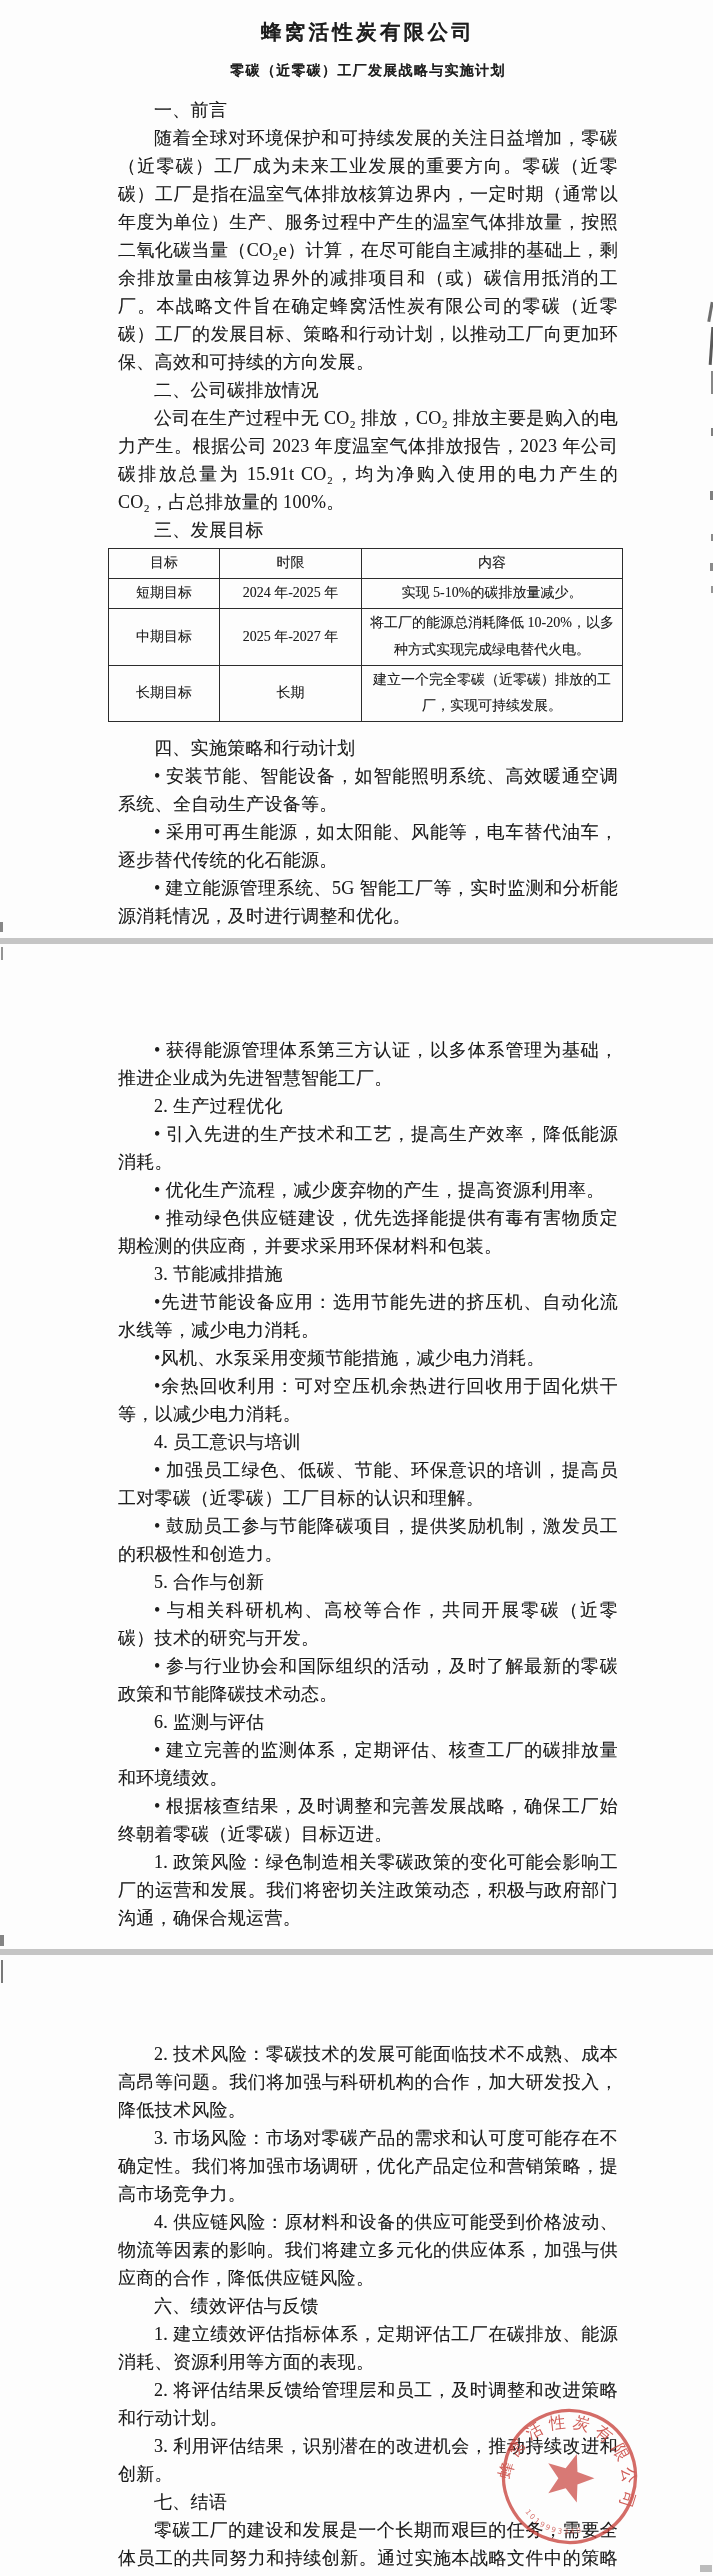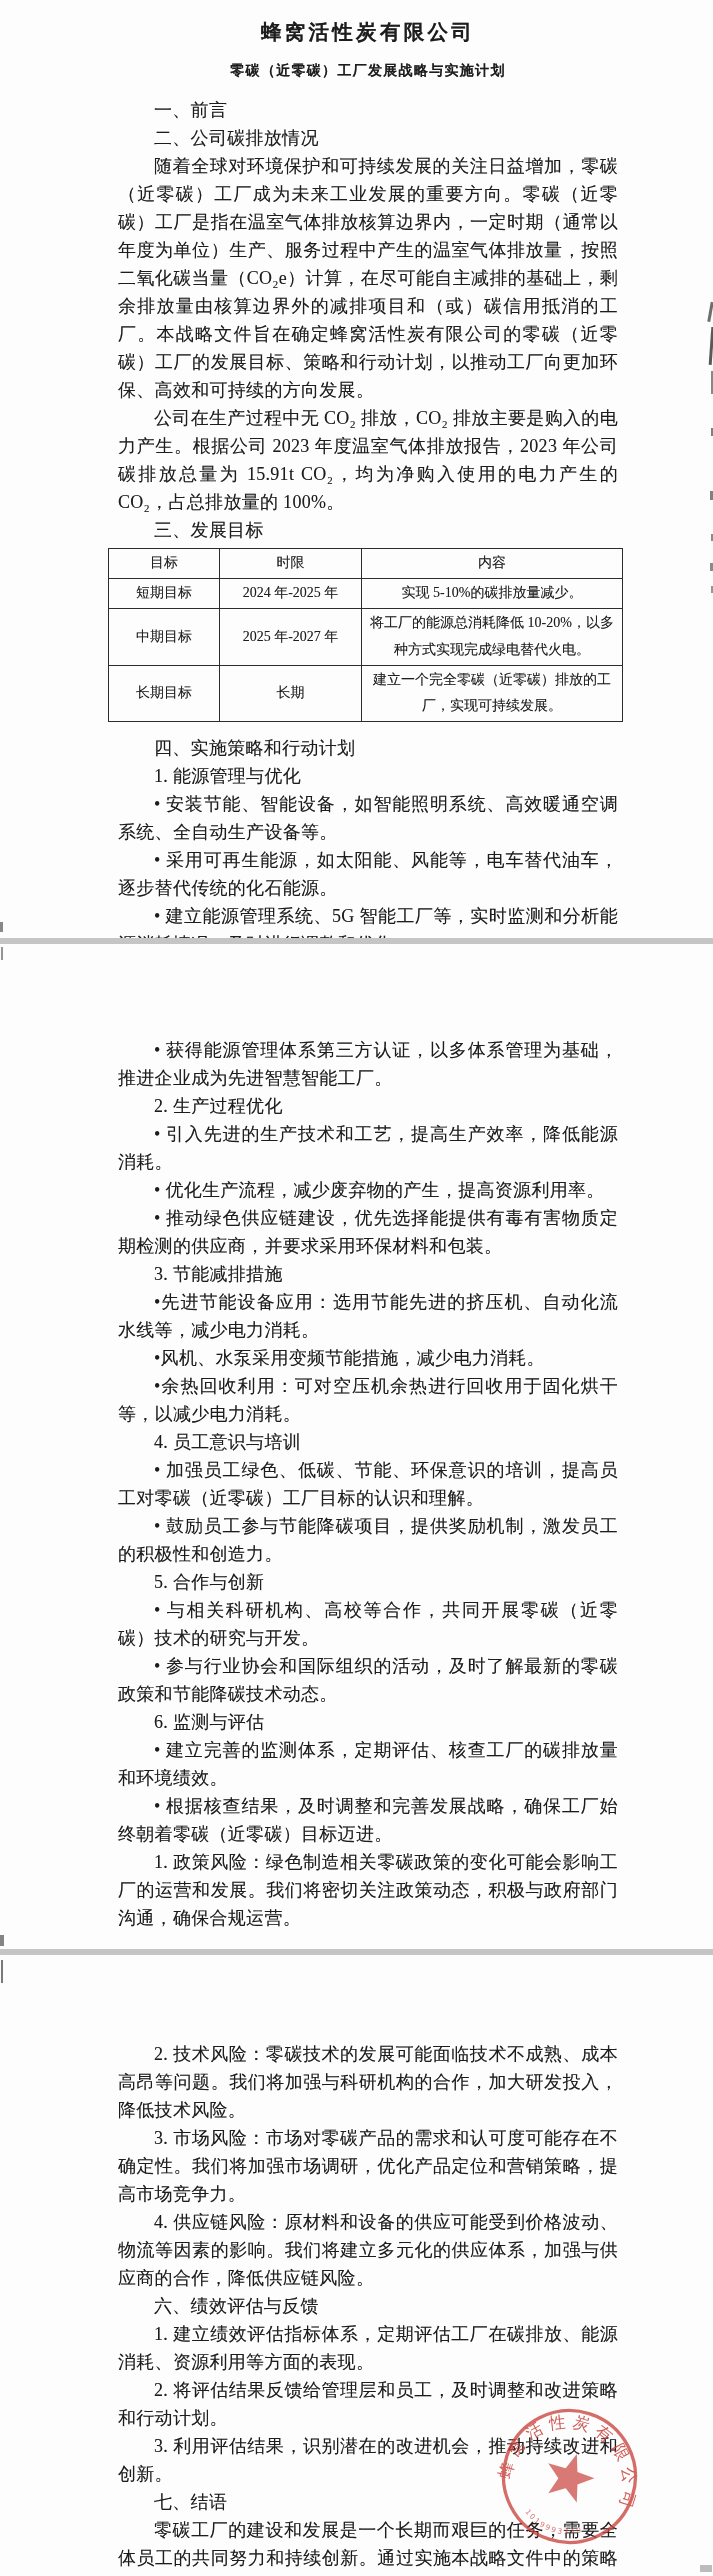--- a/index.html
+++ b/index.html
@@ -30,22 +30,22 @@
 <body>
 
 <div class="doc">
 
   <section class="page page-1">
     <div class="content">
       <h1 class="title">蜂窝活性炭有限公司</h1>
       <h2 class="subtitle">零碳（近零碳）工厂发展战略与实施计划</h2>
       <div class="body">
         <p class="ln">一、前言</p>
+        <p class="ln">随着全球对环境保护和可持续发展的关注日益增加，零碳（近零碳）工厂成为未来工业发展的重要方向。零碳（近零碳）工厂是指在温室气体排放核算边界内，一定时期（通常以年度为单位）生产、服务过程中产生的温室气体排放量，按照二氧化碳当量（CO₂e）计算，在尽可能自主减排的基础上，剩余排放量由核算边界外的减排项目和（或）碳信用抵消的工厂。本战略文件旨在确定蜂窝活性炭有限公司的零碳（近零碳）工厂的发展目标、策略和行动计划，以推动工厂向更加环保、高效和可持续的方向发展。</p>
         <p class="ln">二、公司碳排放情况</p>
-        <p class="ln">随着全球对环境保护和可持续发展的关注日益增加，零碳（近零碳）工厂成为未来工业发展的重要方向。零碳（近零碳）工厂是指在温室气体排放核算边界内，一定时期（通常以年度为单位）生产、服务过程中产生的温室气体排放量，按照二氧化碳当量（CO₂e）计算，在尽可能自主减排的基础上，剩余排放量由核算边界外的减排项目和（或）碳信用抵消的工厂。本战略文件旨在确定蜂窝活性炭有限公司的零碳（近零碳）工厂的发展目标、策略和行动计划，以推动工厂向更加环保、高效和可持续的方向发展。</p>
         <p class="ln">公司在生产过程中无 CO₂ 排放，CO₂ 排放主要是购入的电力产生。根据公司 2023 年度温室气体排放报告，2023 年公司碳排放总量为 15.91t CO₂，均为净购入使用的电力产生的 CO₂，占总排放量的 100%。</p>
         <p class="ln">三、发展目标</p>
 
         <table class="goals">
           <colgroup>
               <col class="c-goal">
               <col class="c-period">
               <col class="c-content">
             </colgroup>
           <thead>
@@ -68,21 +68,20 @@
             </tr>
             <tr class="r3">
               <td>长期目标</td>
               <td>长期</td>
               <td>建立一个完全零碳（近零碳）排放的工厂，实现可持续发展。</td>
             </tr>
           </tbody>
         </table>
 
         <p class="ln">四、实施策略和行动计划</p>
-        <p class="ln">1. 能源管理与优化</p>
         <p class="ln">• 安装节能、智能设备，如智能照明系统、高效暖通空调系统、全自动生产设备等。</p>
         <p class="ln">• 采用可再生能源，如太阳能、风能等，电车替代油车，逐步替代传统的化石能源。</p>
         <p class="ln">• 建立能源管理系统、5G 智能工厂等，实时监测和分析能源消耗情况，及时进行调整和优化。</p>
       </div>
     </div>
   </section>
 
   <div class="divider divider-1" style="background: rgb(197, 197, 197);"></div>
 
   <section class="page page-2">

